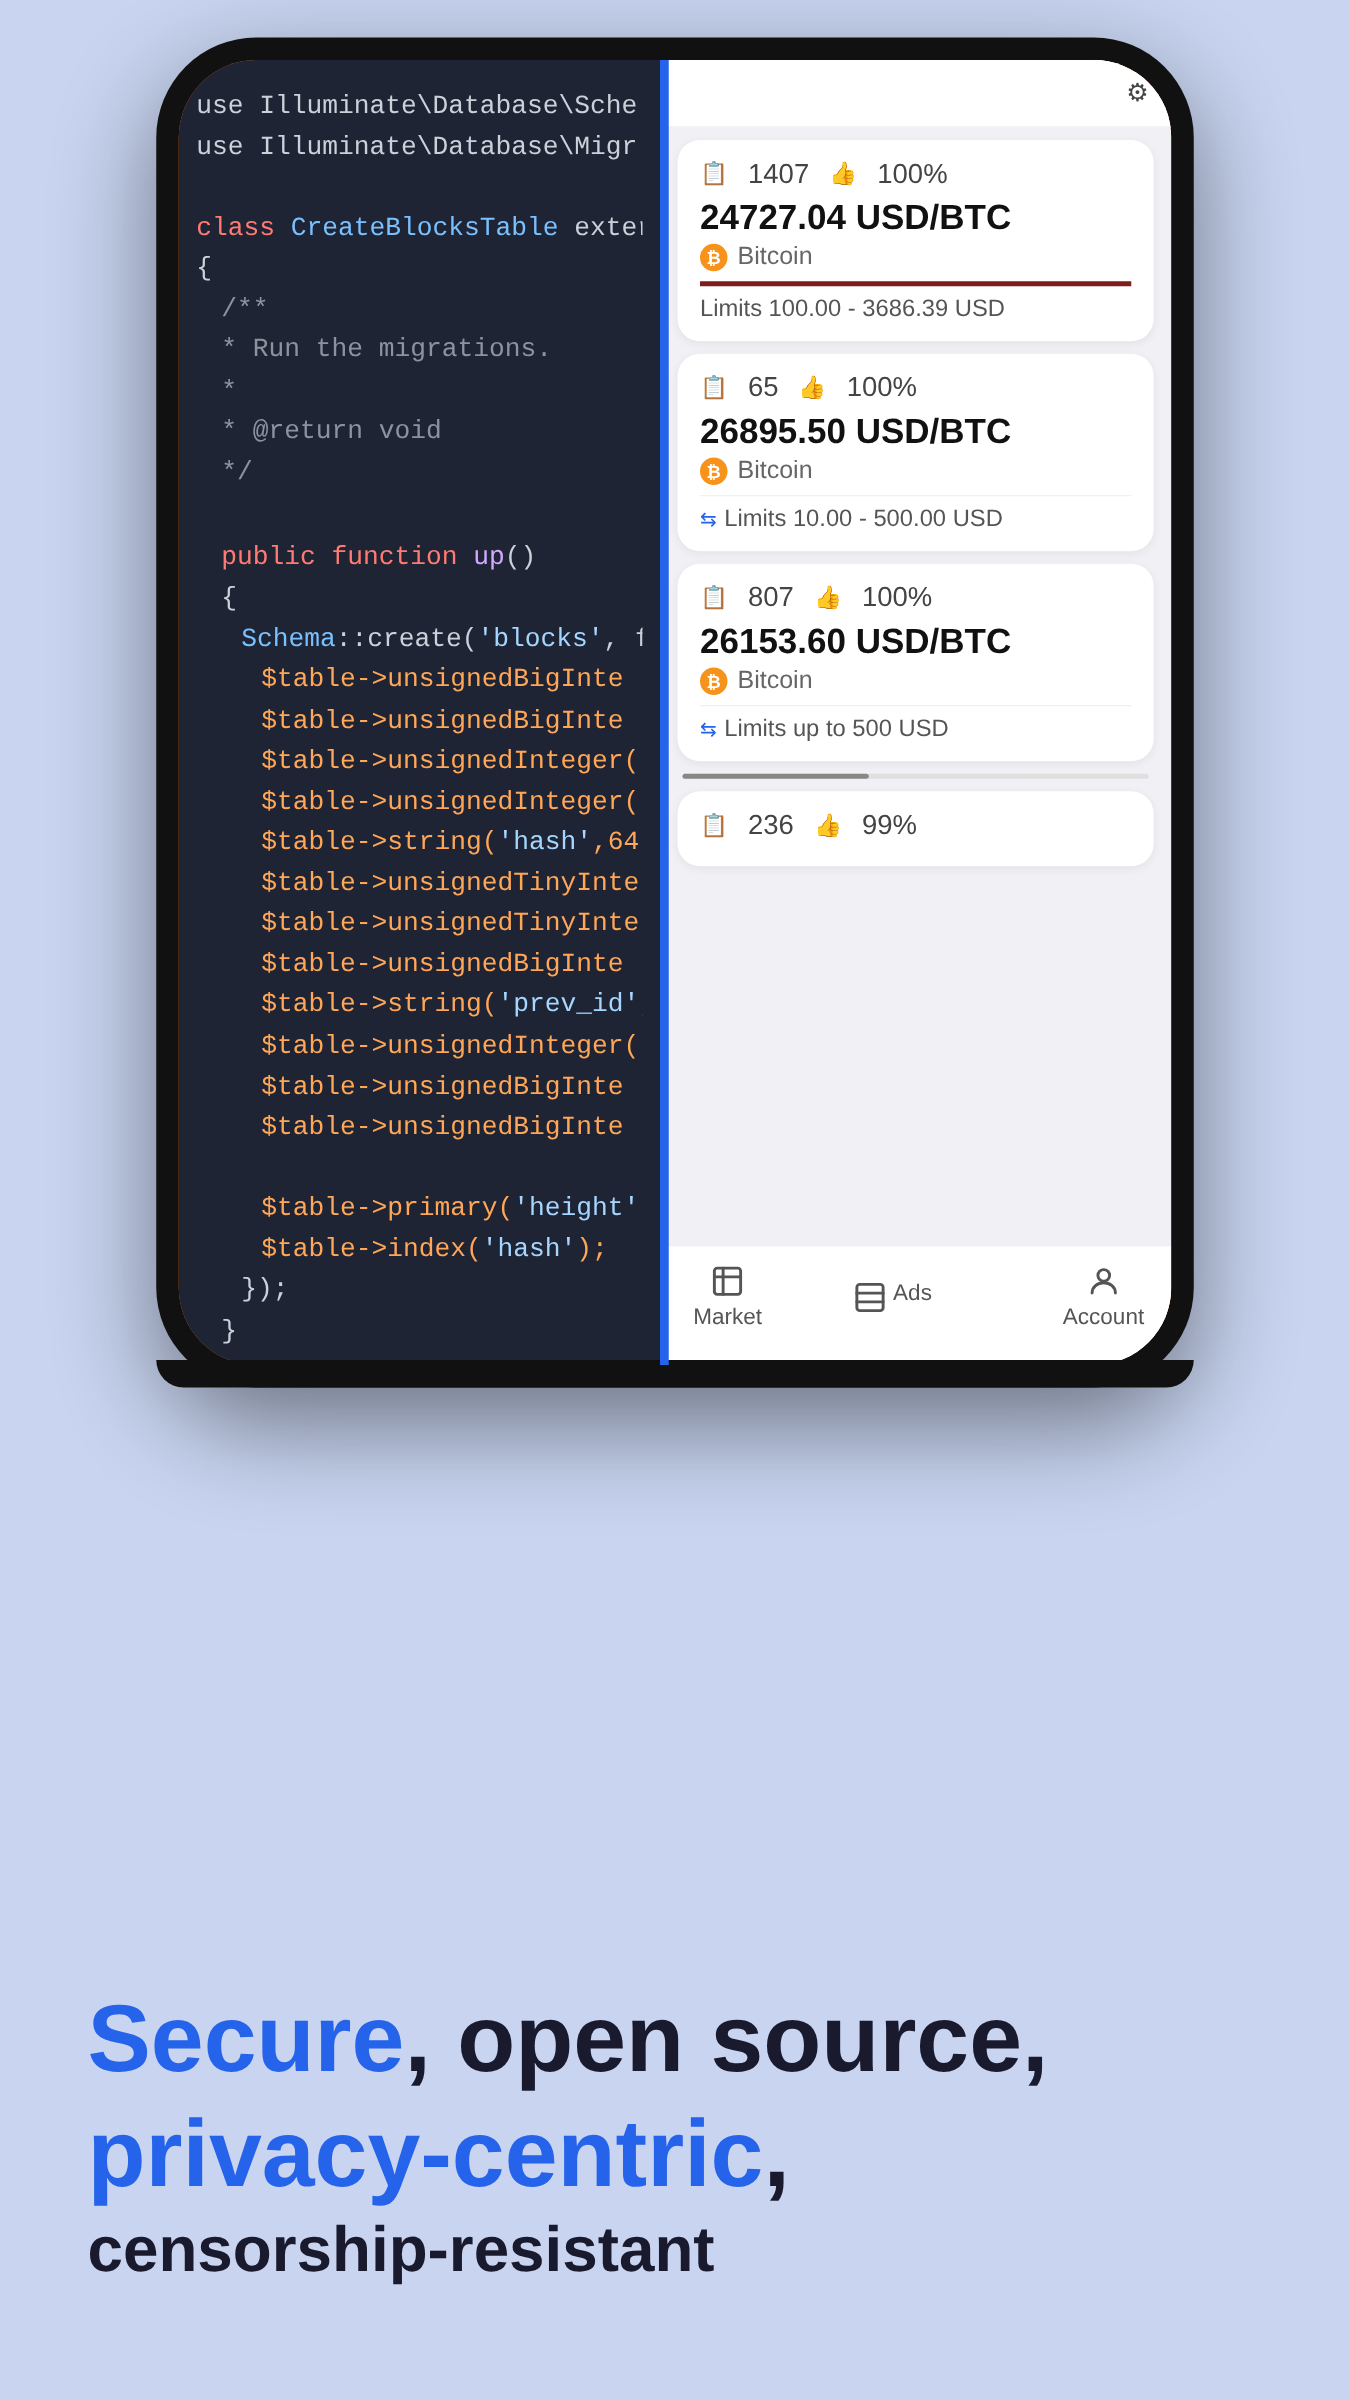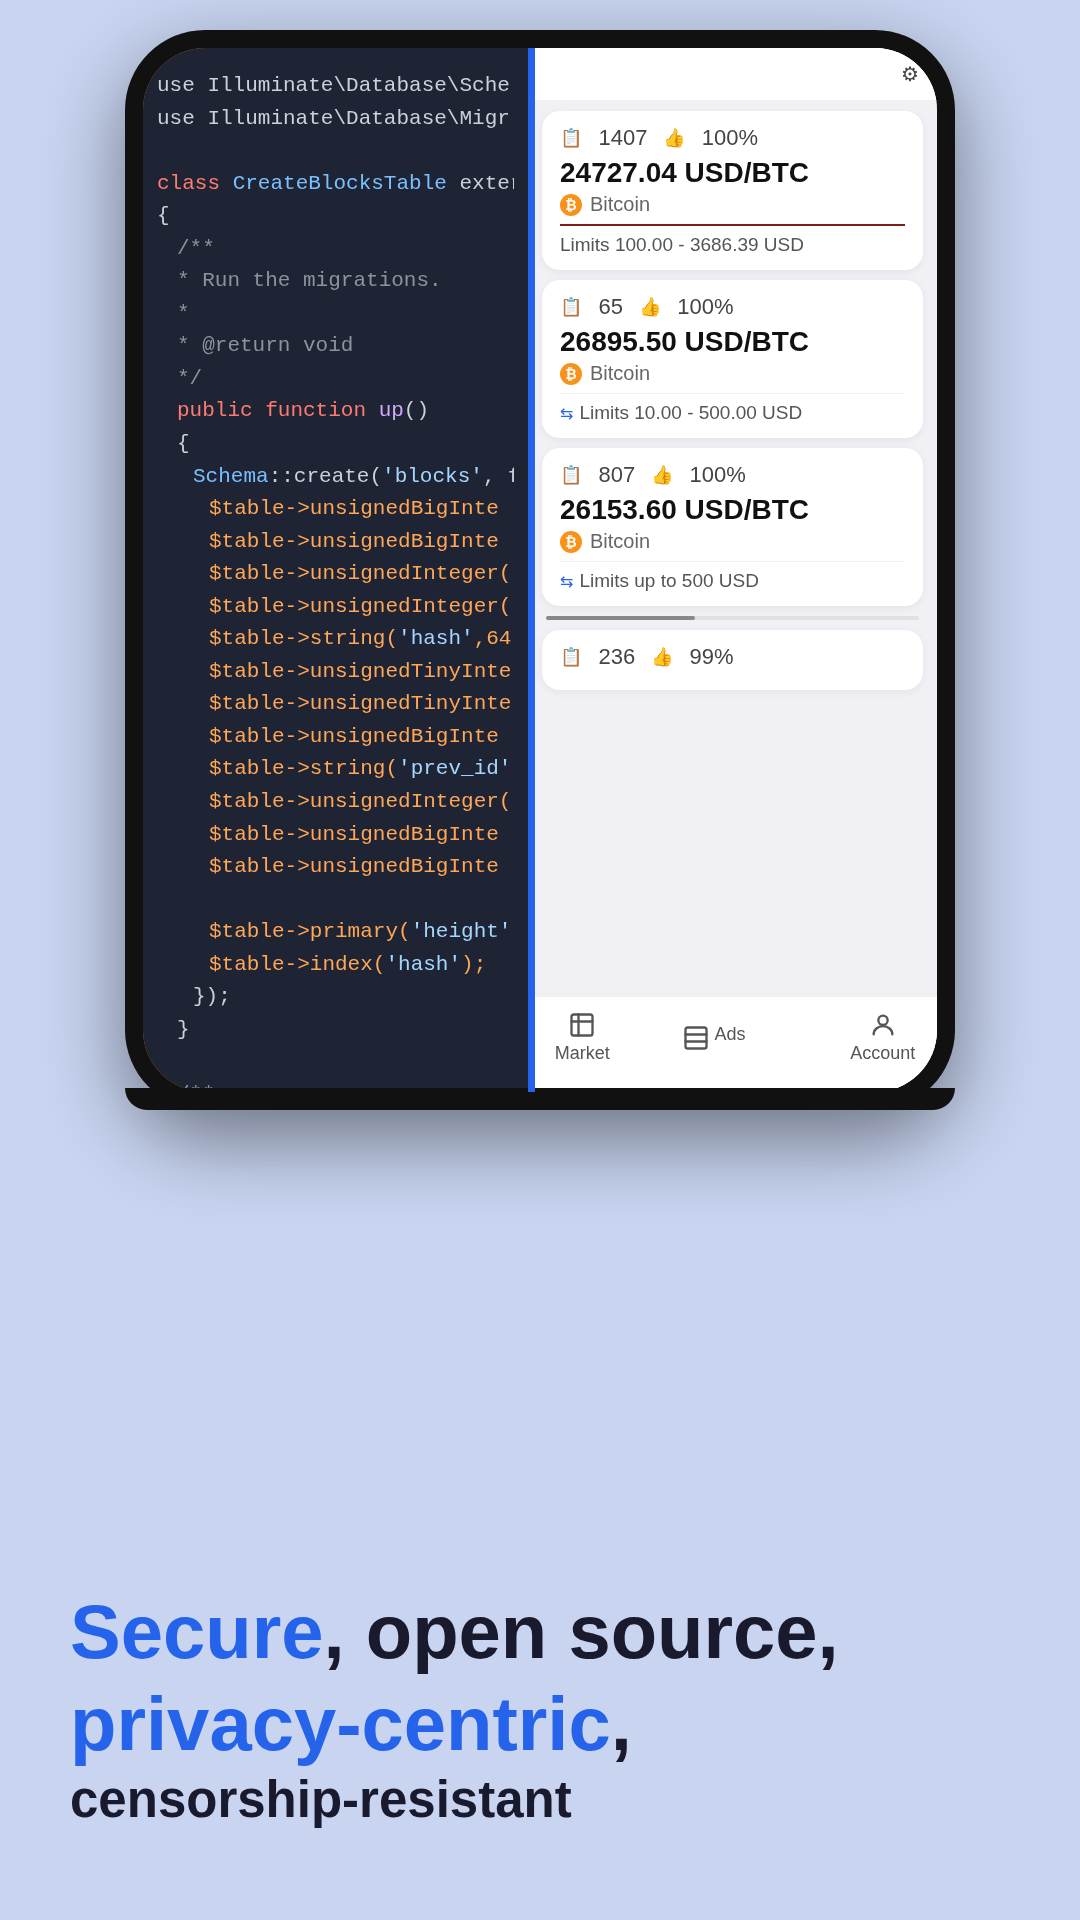--- a/index.html
+++ b/index.html
@@ -27,21 +27,21 @@
         <div style="color:#c9d1d9;white-space:nowrap;overflow:hidden;">use Illuminate\Database\Sche</div>
         <div style="color:#c9d1d9;white-space:nowrap;overflow:hidden;">use Illuminate\Database\Migr</div>
         <div>&nbsp;</div>
         <div style="white-space:nowrap;overflow:hidden;"><span style="color:#ff7b72;">class</span> <span style="color:#79c0ff;">CreateBlocksTable</span> exter</div>
         <div>{</div>
         <div style="margin-left:20px;color:#8b949e;">/**</div>
         <div style="margin-left:20px;color:#8b949e;"> * Run the migrations.</div>
         <div style="margin-left:20px;color:#8b949e;"> *</div>
         <div style="margin-left:20px;color:#8b949e;"> * @return void</div>
         <div style="margin-left:20px;color:#8b949e;"> */</div>
-        <div style="margin-left:20px;white-space:nowrap;"><span style="color:#ff7b72;">public function</span> <span style="color:#d2a8ff;">up</span>()</div>
+        <div style="margin-left:20px;white-space:nowrap;margin-top:36px;"><span style="color:#ff7b72;">public function</span> <span style="color:#d2a8ff;">up</span>()</div>
         <div style="margin-left:20px;">{</div>
         <div style="margin-left:36px;white-space:nowrap;overflow:hidden;"><span style="color:#79c0ff;">Schema</span>::create(<span style="color:#a5d6ff;">'blocks'</span>, f</div>
         <div style="margin-left:52px;white-space:nowrap;overflow:hidden;color:#ffa657;">$table-&gt;unsignedBigInte</div>
         <div style="margin-left:52px;white-space:nowrap;overflow:hidden;color:#ffa657;">$table-&gt;unsignedBigInte</div>
         <div style="margin-left:52px;white-space:nowrap;overflow:hidden;color:#ffa657;">$table-&gt;unsignedInteger(</div>
         <div style="margin-left:52px;white-space:nowrap;overflow:hidden;color:#ffa657;">$table-&gt;unsignedInteger(</div>
         <div style="margin-left:52px;white-space:nowrap;overflow:hidden;color:#ffa657;">$table-&gt;string(<span style="color:#a5d6ff;">'hash'</span>,64);</div>
         <div style="margin-left:52px;white-space:nowrap;overflow:hidden;color:#ffa657;">$table-&gt;unsignedTinyInte</div>
         <div style="margin-left:52px;white-space:nowrap;overflow:hidden;color:#ffa657;">$table-&gt;unsignedTinyInte</div>
         <div style="margin-left:52px;white-space:nowrap;overflow:hidden;color:#ffa657;">$table-&gt;unsignedBigInte</div>
@@ -76,21 +76,21 @@
               <span style="font-size:18px;color:#888;">📋</span>
               <span style="font-size:22px;color:#444;">1407</span>
               <span style="font-size:18px;color:#888;">👍</span>
               <span style="font-size:22px;color:#444;">100%</span>
             </div>
             <div style="font-size:28px;font-weight:700;color:#111;">24727.04 USD/BTC</div>
             <div style="display:flex;align-items:center;gap:8px;margin-top:4px;">
               <span style="width:22px;height:22px;border-radius:50%;background:#f7931a;display:inline-flex;align-items:center;justify-content:center;color:white;font-size:14px;font-weight:bold;">₿</span>
               <span style="font-size:20px;color:#666;">Bitcoin</span>
             </div>
-            <div style="font-size:19px;color:#555;padding-top:8px;border-top:2px solid #7f1d1d;margin-top:8px;">Limits 100.00 - 3686.39 USD</div>
+            <div style="font-size:19px;color:#555;padding-top:8px;border-top:4px solid #7f1d1d;margin-top:8px;">Limits 100.00 - 3686.39 USD</div>
           </div>
 
           <div style="background:#fff;border-radius:18px;padding:14px 18px;box-shadow:0 2px 8px rgba(0,0,0,0.06);">
             <div style="display:flex;align-items:center;gap:16px;margin-bottom:6px;">
               <span style="font-size:18px;color:#888;">📋</span>
               <span style="font-size:22px;color:#444;">65</span>
               <span style="font-size:18px;color:#888;">👍</span>
               <span style="font-size:22px;color:#444;">100%</span>
             </div>
             <div style="font-size:28px;font-weight:700;color:#111;">26895.50 USD/BTC</div>

